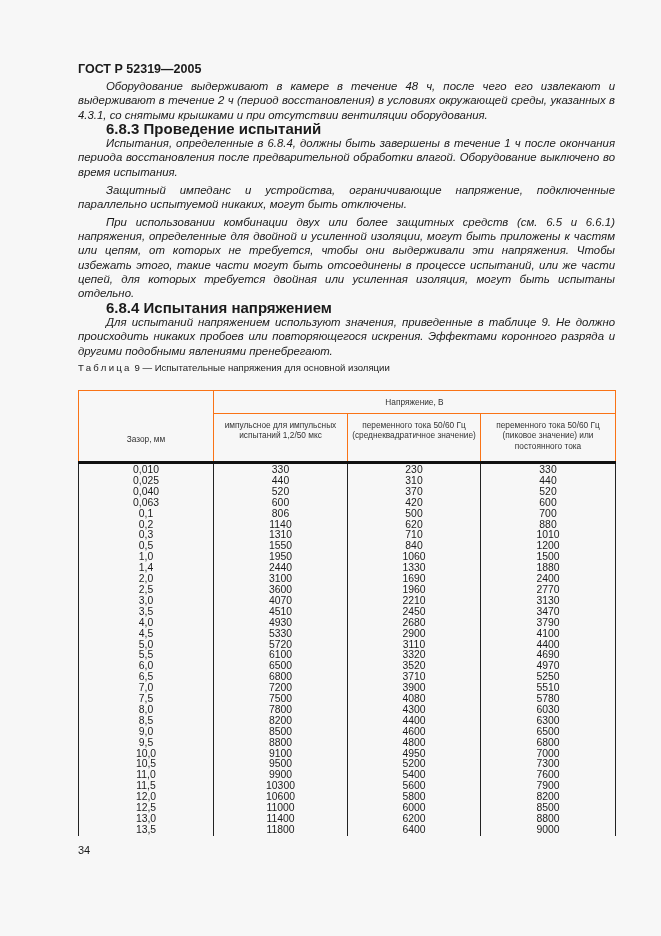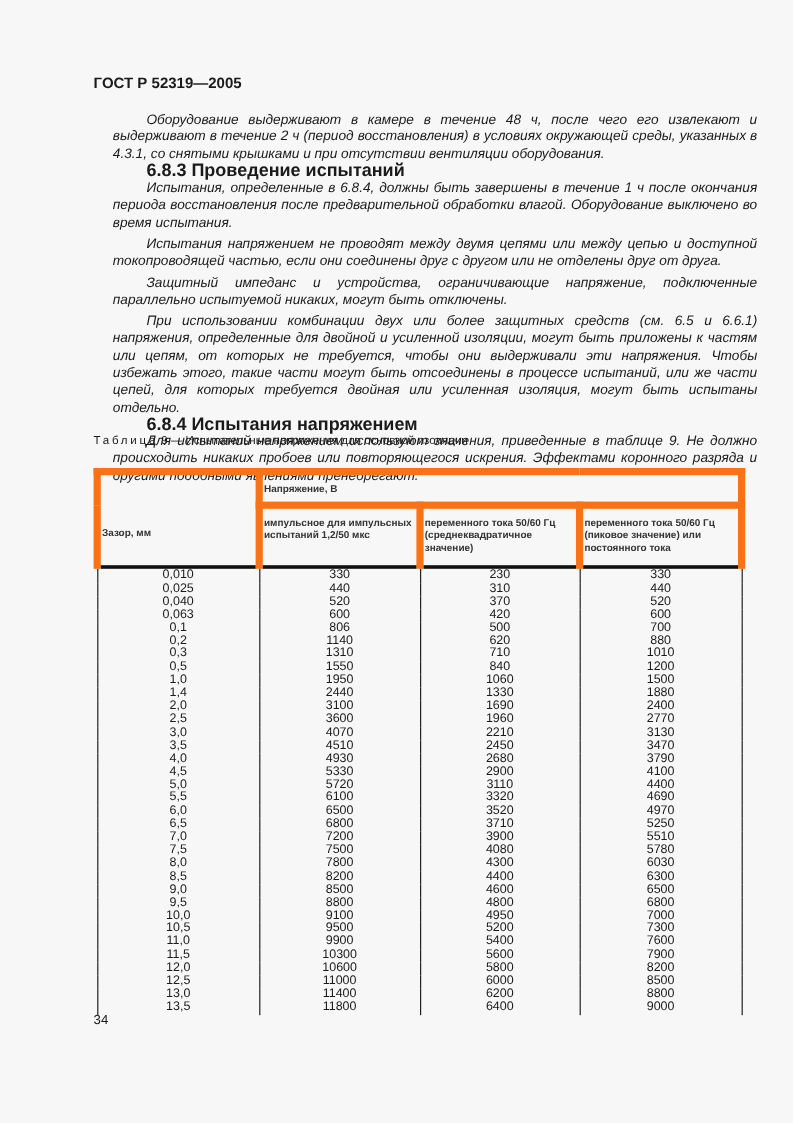--- a/index.html
+++ b/index.html
@@ -9,22 +9,22 @@
     position: relative;
     overflow: hidden;
     font-family: "Liberation Sans", sans-serif;
     color: #1a1a1a;
   }
   .doc-header {
     position: absolute; left: 78px; top: 62px;
     font-weight: bold; font-size: 12.5px;
   }
   .body-text {
-    position: absolute; left: 78px; width: 537px; top: 93px;
-    font-size: 11.4px; line-height: 14.3px; margin-left: 16px;
+    position: absolute; left: 78px; width: 537px; top: 79px;
+    font-size: 11.4px; line-height: 14.3px;
   }
   .body-text p {
     margin: 0 0 3.6px 0;
     font-style: italic;
     text-align: justify;
     text-indent: 28px;
   }
   .body-text p.first { margin-bottom: 0; }
   .body-text h3 {
     margin: 0; font-size: 15px; line-height: 14.3px;
@@ -41,26 +41,26 @@
     width: 537px;
     border-collapse: collapse;
     font-size: 10.4px;
     table-layout: fixed;
   }
   table.volt col.c0 { width: 135px; }
   table.volt col.c1 { width: 134px; }
   table.volt col.c2 { width: 133px; }
   table.volt col.c3 { width: 135px; }
   table.volt th {
-    font-weight: bold;
+    font-weight: normal;
     font-size: 8.3px;
     line-height: 10.4px;
     color: #333;
-    border: 6px solid #f97316;
-    text-align: left;
+    border: 1px solid #f97316;
+    text-align: center;
   }
   table.volt th.gap { vertical-align: top; padding-top: 43px; }
   table.volt th.group { height: 20px; vertical-align: middle; }
   table.volt th.sub { height: 40px; vertical-align: top; padding-top: 6px; }
   table.volt thead tr:last-child th { border-bottom: 3px solid #111; }
   table.volt thead tr:first-child th.gap { border-bottom: 3px solid #111; }
   table.volt td {
     text-align: center;
     border-left: 1px solid #222;
     border-right: 1px solid #222;
@@ -76,21 +76,20 @@
 </style>
 </head>
 <body>
 
 <div class="doc-header">ГОСТ Р 52319—2005</div>
 
 <div class="body-text">
   <p class="first">Оборудование выдерживают в камере в течение 48 ч, после чего его извлекают и выдерживают в течение 2 ч (период восстановления) в условиях окружающей среды, указанных в 4.3.1, со снятыми крышками и при отсутствии вентиляции оборудования.</p>
   <h3>6.8.3  Проведение испытаний</h3>
   <p>Испытания, определенные в 6.8.4, должны быть завершены в течение 1 ч после окончания периода восстановления после предварительной обработки влагой. Оборудование выключено во время испытания.</p>
-  <p>Испытания напряжением не проводят между двумя цепями или между цепью и доступной токопроводящей частью, если они соединены друг с другом или не отделены друг от друга.</p>
   <p>Защитный импеданс и устройства, ограничивающие напряжение, подключенные параллельно испытуемой никаких, могут быть отключены.</p>
   <p class="first">При использовании комбинации двух или более защитных средств (см. 6.5 и 6.6.1) напряжения, определенные для двойной и усиленной изоляции, могут быть приложены к частям или цепям, от которых не требуется, чтобы они выдерживали эти напряжения. Чтобы избежать этого, такие части могут быть отсоединены в процессе испытаний, или же части цепей, для которых требуется двойная или усиленная изоляция, могут быть испытаны отдельно.</p>
   <h3>6.8.4  Испытания напряжением</h3>
   <p>Для испытаний напряжением используют значения, приведенные в таблице 9. Не должно происходить никаких пробоев или повторяющегося искрения. Эффектами коронного разряда и другими подобными явлениями пренебрегают.</p>
 </div>
 
 <div class="table-caption"><span class="spaced">Таблица</span><span> 9 — Испытательные напряжения для основной изоляции</span></div>
 
 <table class="volt">
   <colgroup>

